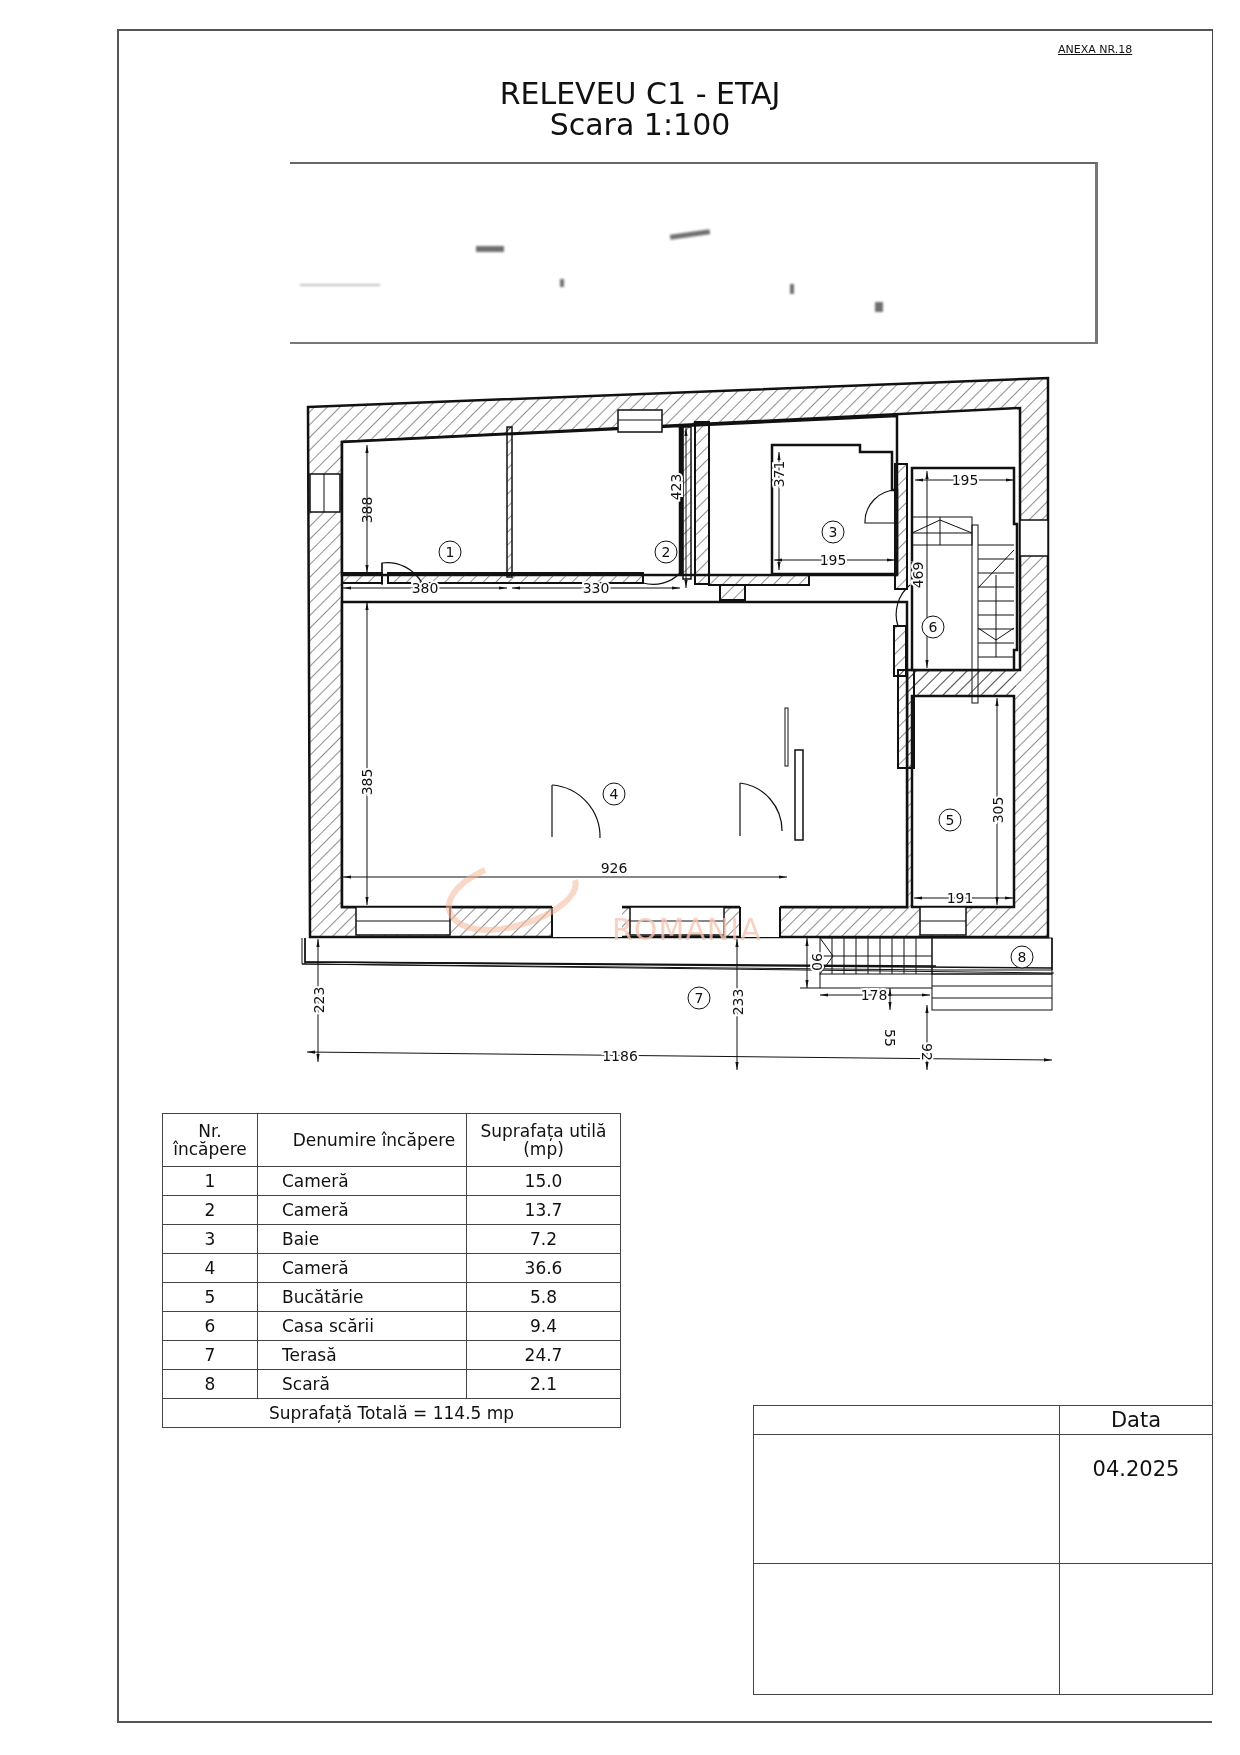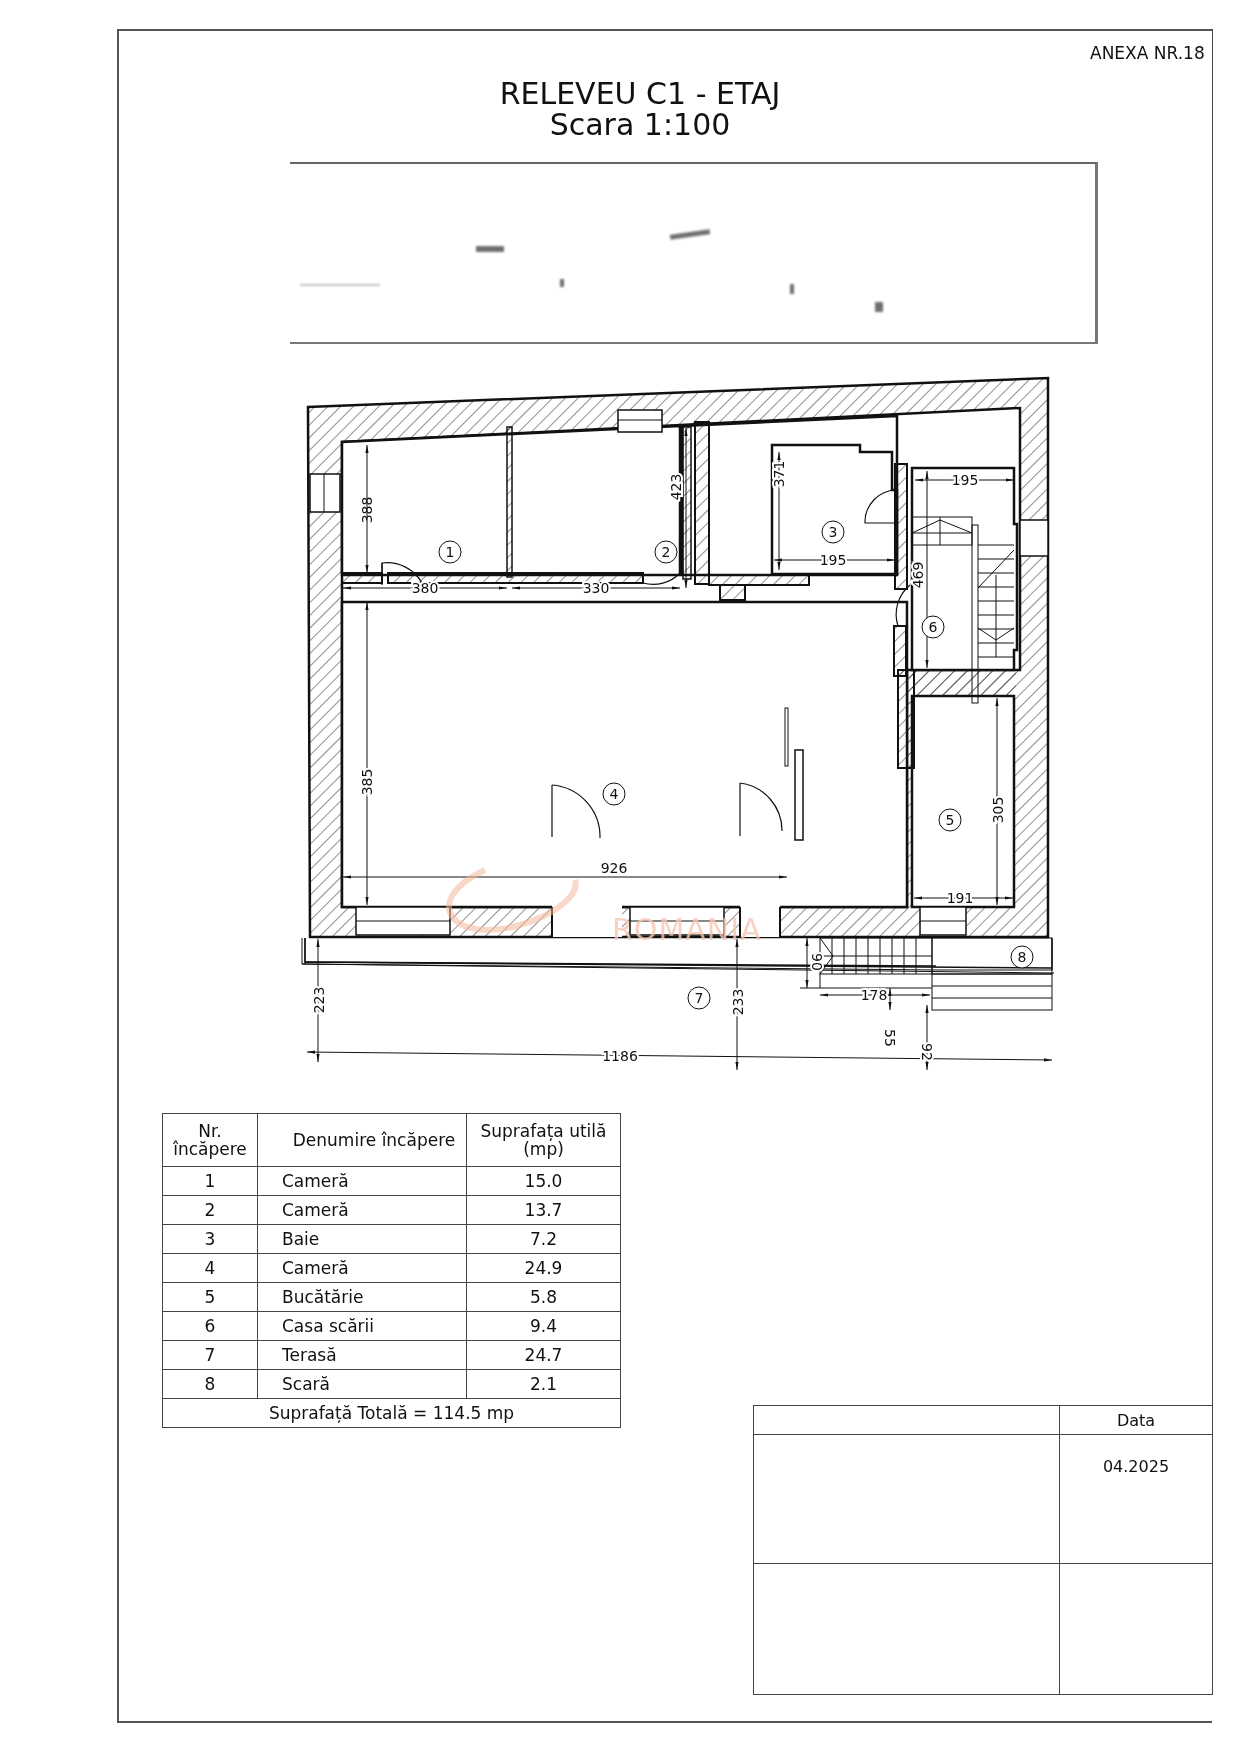--- a/index.html
+++ b/index.html
@@ -1,38 +1,38 @@
 <!DOCTYPE html>
 <html><head>
 <meta charset="utf-8">
 <style>
   html, body { margin:0; padding:0; background:#ffffff; }
   body { width:1240px; height:1755px; position:relative; overflow:hidden;
          font-family:"DejaVu Sans", sans-serif; color:#111; }
   .page-border { position:absolute; left:117px; top:29px; width:1095px; height:1694px;
                  border:2px solid #555; border-right:none; box-sizing:border-box; }
   .page-border-right { position:absolute; left:1212px; top:29px; width:0; height:1380px; border-left:1px solid #444; }
-  .annex { position:absolute; left:1090px; top:43px; font-size:17px; }
+  .annex { position:absolute; left:1058px; top:43px; font-size:11px;text-decoration:underline; }
   .title { position:absolute; left:450px; top:78px; width:380px; text-align:center;
            font-size:30px; line-height:31px; }
   .blur-strip { position:absolute; left:290px; top:162px; width:805px; height:178px;
                 border-top:2px solid #666; border-bottom:2px solid #777; border-right:3px solid #777;
                 filter:blur(0.6px); }
   .blur-mark { position:absolute; background:#333; opacity:.7; filter:blur(1px); }
   .plan { position:absolute; left:300px; top:370px; }
   table.rooms { position:absolute; left:162px; top:1113px; border-collapse:collapse;
                 font-size:17px; }
   table.rooms td, table.rooms th { border:1.5px solid #444; font-weight:normal; padding:0; }
   table.rooms th { height:52px; line-height:18px; }
   table.rooms td { height:28px; }
   .c1 { width:94px; text-align:center; }
   .c2 { width:209px; text-align:left; padding-left:24px !important; box-sizing:border-box; }
   .c3 { width:153px; text-align:center; }
   .sumrow td { text-align:center; }
-  .stamp { position:absolute; left:753px; top:1405px; border-collapse:collapse; font-size:16px;padding-left:20px; }
+  .stamp { position:absolute; left:753px; top:1405px; border-collapse:collapse; font-size:21px;padding-left:20px; }
   .stamp td { border:1.5px solid #444; text-align:center; padding:0; }
   .stamp .left { width:305px; }
   .stamp .right { width:152px; }
   .watermark-text { position:absolute; left:612px; top:912px; font-size:30px; color:#f6c8b4;
                     letter-spacing:1px; opacity:.8; }
 </style>
 </head>
 <body>
 
 <div class="page-border"></div>
@@ -277,21 +277,21 @@
         <td class="c3">13.7</td>
       </tr>
   <tr>
         <td class="c1">3</td>
         <td class="c2">Baie</td>
         <td class="c3">7.2</td>
       </tr>
   <tr>
         <td class="c1">4</td>
         <td class="c2">Cameră</td>
-        <td class="c3">24.9</td>
+        <td class="c3">36.6</td>
       </tr>
   <tr>
         <td class="c1">5</td>
         <td class="c2">Bucătărie</td>
         <td class="c3">5.8</td>
       </tr>
   <tr>
         <td class="c1">6</td>
         <td class="c2">Casa scării</td>
         <td class="c3">9.4</td>

